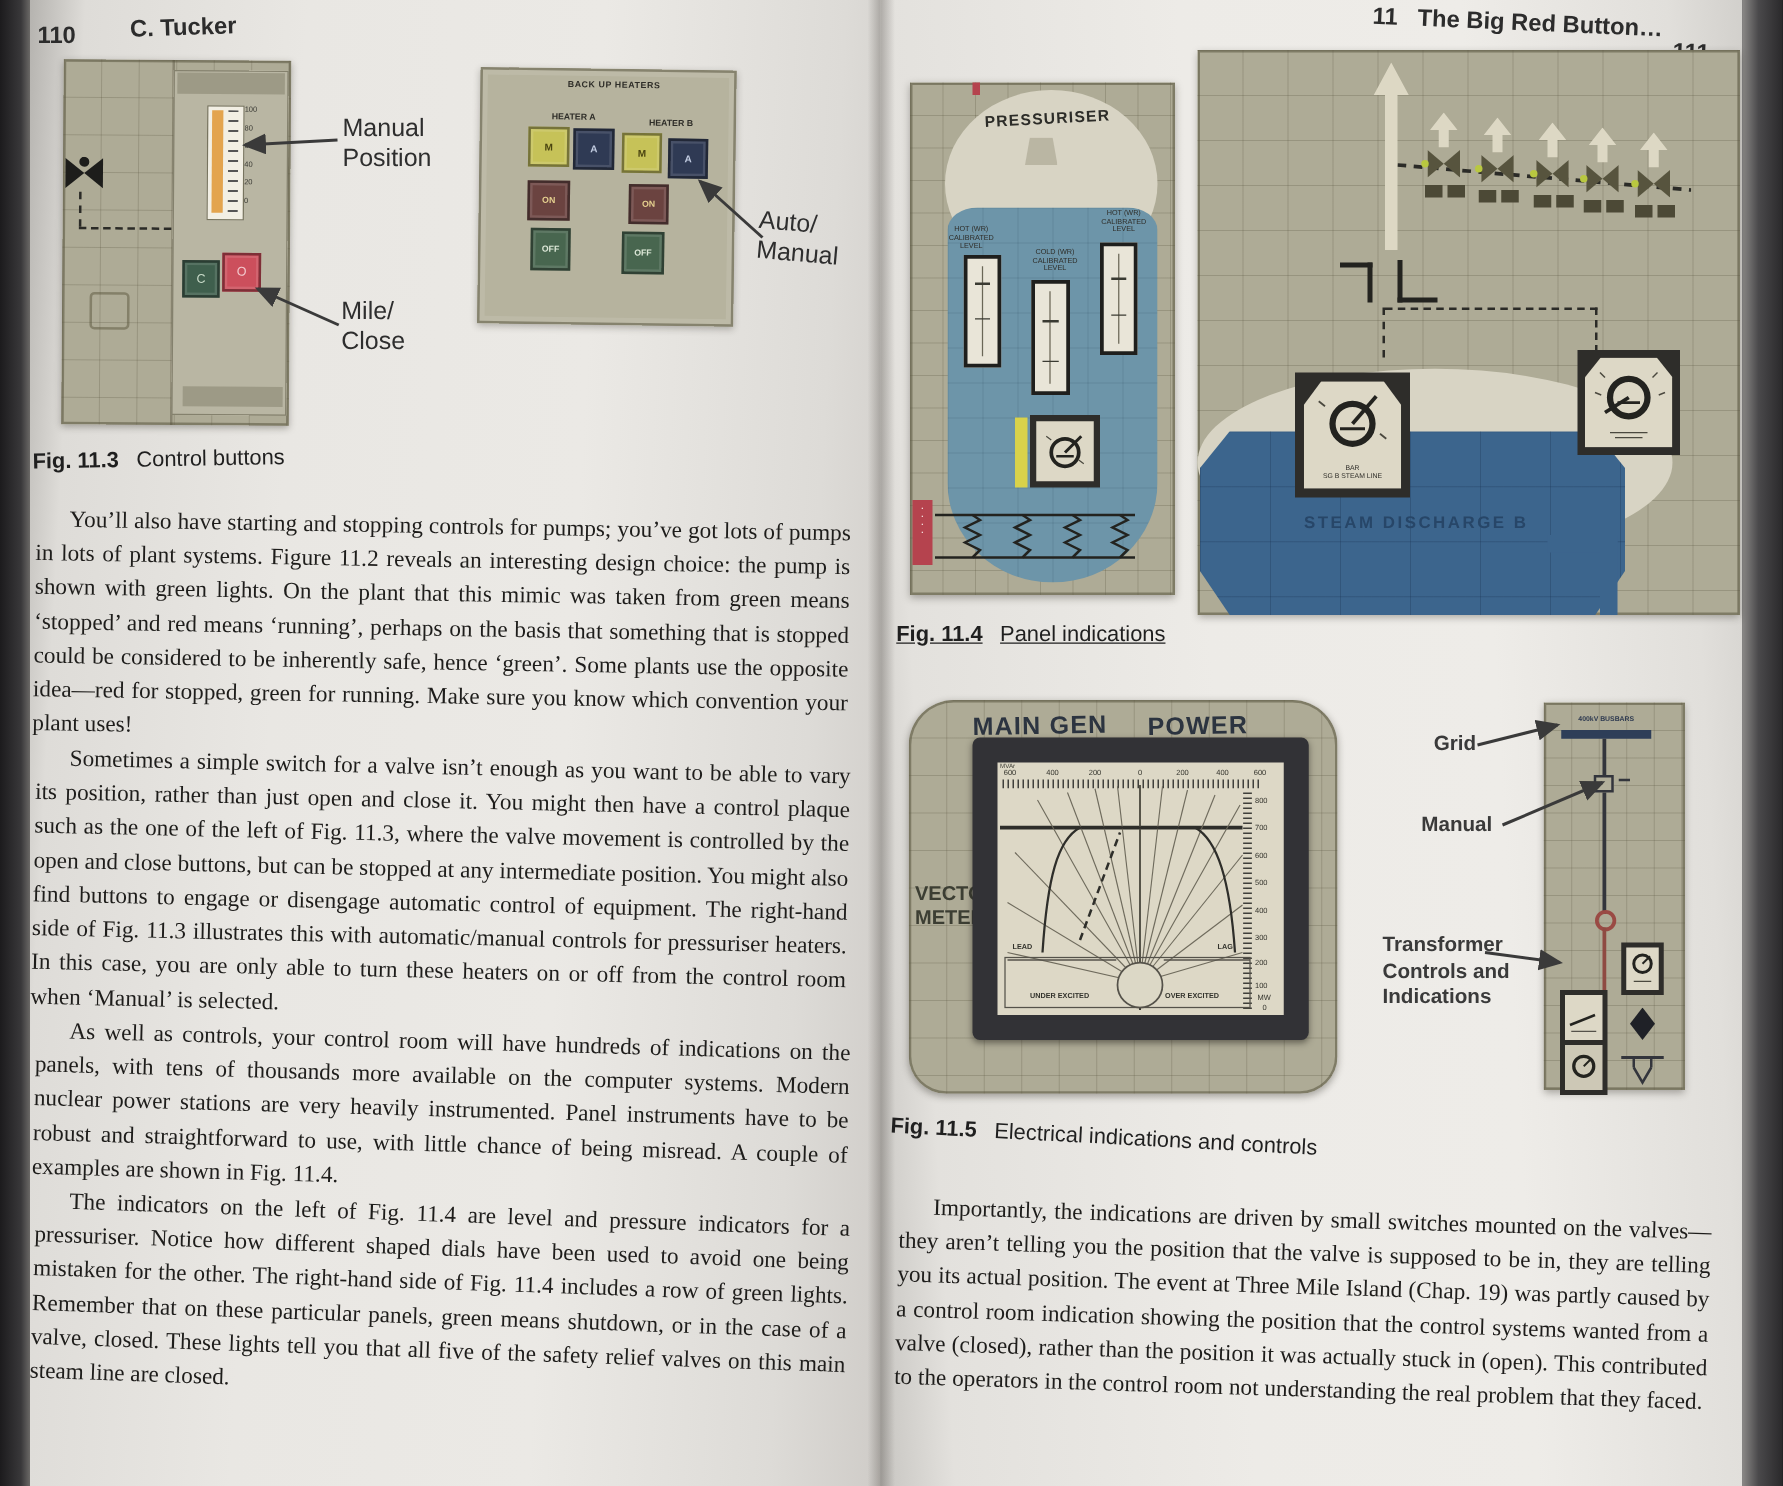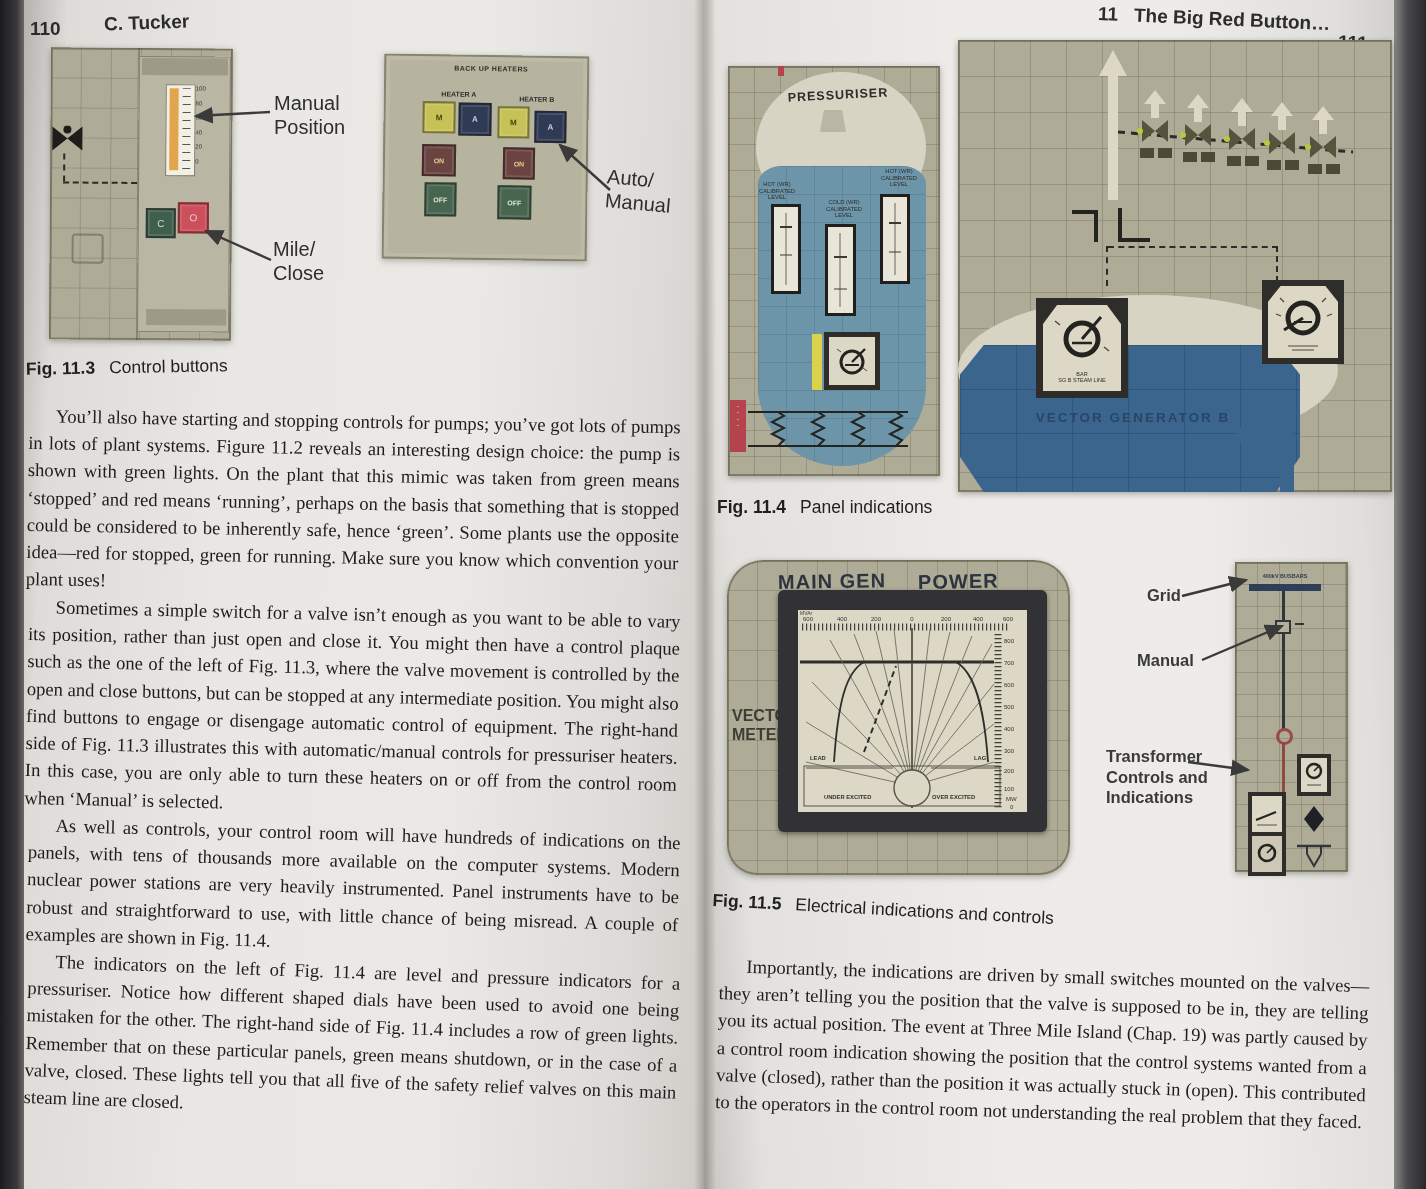--- a/index.html
+++ b/index.html
@@ -303,21 +303,21 @@
   <div class="abs" style="left:160px;top:168px;width:4px;height:34px;background:#23231f;"></div>
   <div class="abs" style="left:160px;top:198px;width:32px;height:4px;background:#23231f;"></div>
   <div class="abs dash-v" style="left:148px;top:206px;height:40px;"></div>
   <div class="abs dash-h" style="left:150px;top:206px;width:170px;"></div>
   <div class="abs dash-v" style="left:318px;top:206px;height:36px;"></div>
 
   <div class="abs dome" style="left:0;top:255px;width:380px;height:150px;"></div>
   <div class="abs bluevessel" style="left:2px;top:305px;width:340px;height:147px;
        clip-path:polygon(7% 0,93% 0,100% 20%,100% 76%,93% 100%,7% 100%,0 76%,0 20%);
        background-image:linear-gradient(rgba(20,40,70,.25) 1px,transparent 1px),linear-gradient(90deg,rgba(20,40,70,.25) 1px,transparent 1px);background-size:56px 44px;"></div>
-  <div class="abs" style="left:55px;top:370px;width:240px;font-size:13.5px;font-weight:bold;letter-spacing:2px;color:#274668;text-align:center;">VECTOR GENERATOR B</div>
+  <div class="abs" style="left:55px;top:370px;width:240px;font-size:13.5px;font-weight:bold;letter-spacing:2px;color:#274668;text-align:center;">STEAM DISCHARGE B</div>
   <div class="abs bluevessel" style="left:280px;top:388px;width:56px;height:14px;"></div>
   <div class="abs bluevessel" style="left:322px;top:388px;width:14px;height:64px;"></div>
 
   <div class="abs dialframe" style="left:78px;top:258px;width:92px;height:100px;">
     <div class="dialface" style="position:absolute;left:7px;top:7px;width:78px;height:86px;clip-path:polygon(18% 0,82% 0,100% 22%,100% 100%,0 100%,0 22%);">
       <svg width="78" height="60">
         <circle cx="39" cy="34" r="16" fill="none" stroke="#23231f" stroke-width="5"></circle>
         <line x1="39" y1="34" x2="58" y2="12" stroke="#23231f" stroke-width="3"></line>
         <line x1="29" y1="38" x2="49" y2="38" stroke="#23231f" stroke-width="2.4"></line>
         <line x1="12" y1="16" x2="17" y2="20" stroke="#4a483e" stroke-width="1.4"></line>
@@ -338,21 +338,21 @@
         <line x1="58" y1="12" x2="54" y2="16" stroke="#4a483e" stroke-width="1.2"></line>
         <line x1="64" y1="28" x2="59" y2="30" stroke="#4a483e" stroke-width="1.2"></line>
         <line x1="8" y1="28" x2="13" y2="30" stroke="#4a483e" stroke-width="1.2"></line>
         <line x1="20" y1="60" x2="50" y2="60" stroke="#4a483e" stroke-width="1"></line>
         <line x1="24" y1="64" x2="46" y2="64" stroke="#4a483e" stroke-width="1"></line>
       </svg>
     </div>
   </div>
 </div>
 
-<div class="abs caption" style="left:717px;top:497px;">
+<div class="abs caption" style="left:717px;top:497px;text-decoration:underline;">
   <b>Fig. 11.4</b><span>Panel indications</span>
 </div>
 
 <div class="abs khaki gridlines g30 panel-edge" style="left:727px;top:560px;width:343px;height:315px;border-radius:36px 36px 30px 30px;">
   <div class="abs" style="left:51px;top:10px;width:120px;font-size:20px;font-weight:bold;color:#2c3440;letter-spacing:1px;transform:rotate(-1deg);">MAIN GEN</div>
   <div class="abs" style="left:191px;top:10px;width:110px;font-size:20px;font-weight:bold;color:#2c3440;letter-spacing:1px;transform:rotate(-1deg);">POWER</div>
   <div class="abs pre" style="left:5px;top:146px;width:46px;font-size:16px;font-weight:bold;color:#3c3e33;line-height:1.2;">VECTOR
 METER</div>
 
   <div class="abs" style="left:51px;top:30px;width:269px;height:242px;background:#323236;border-radius:6px;box-shadow:0 2px 5px rgba(30,28,22,.5);"></div>

